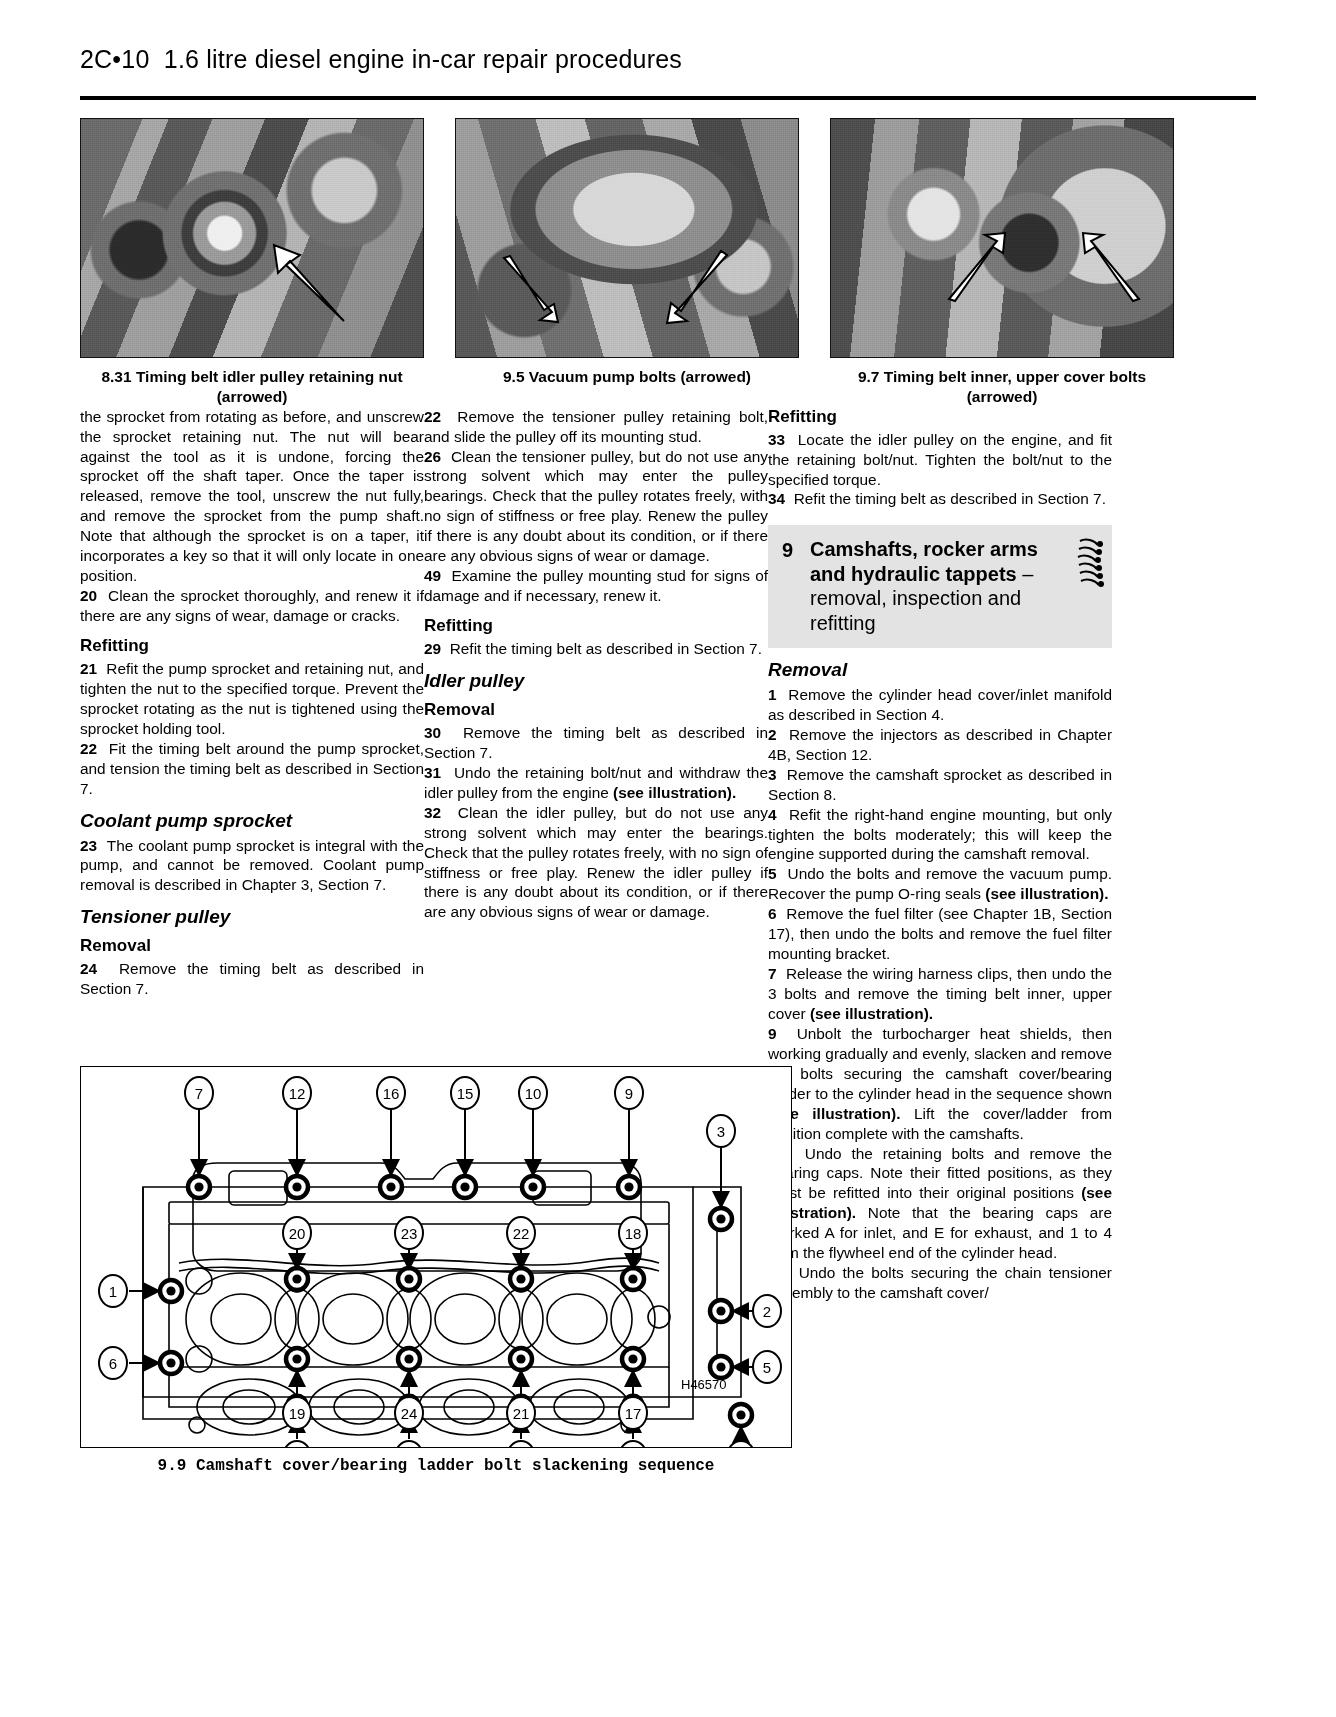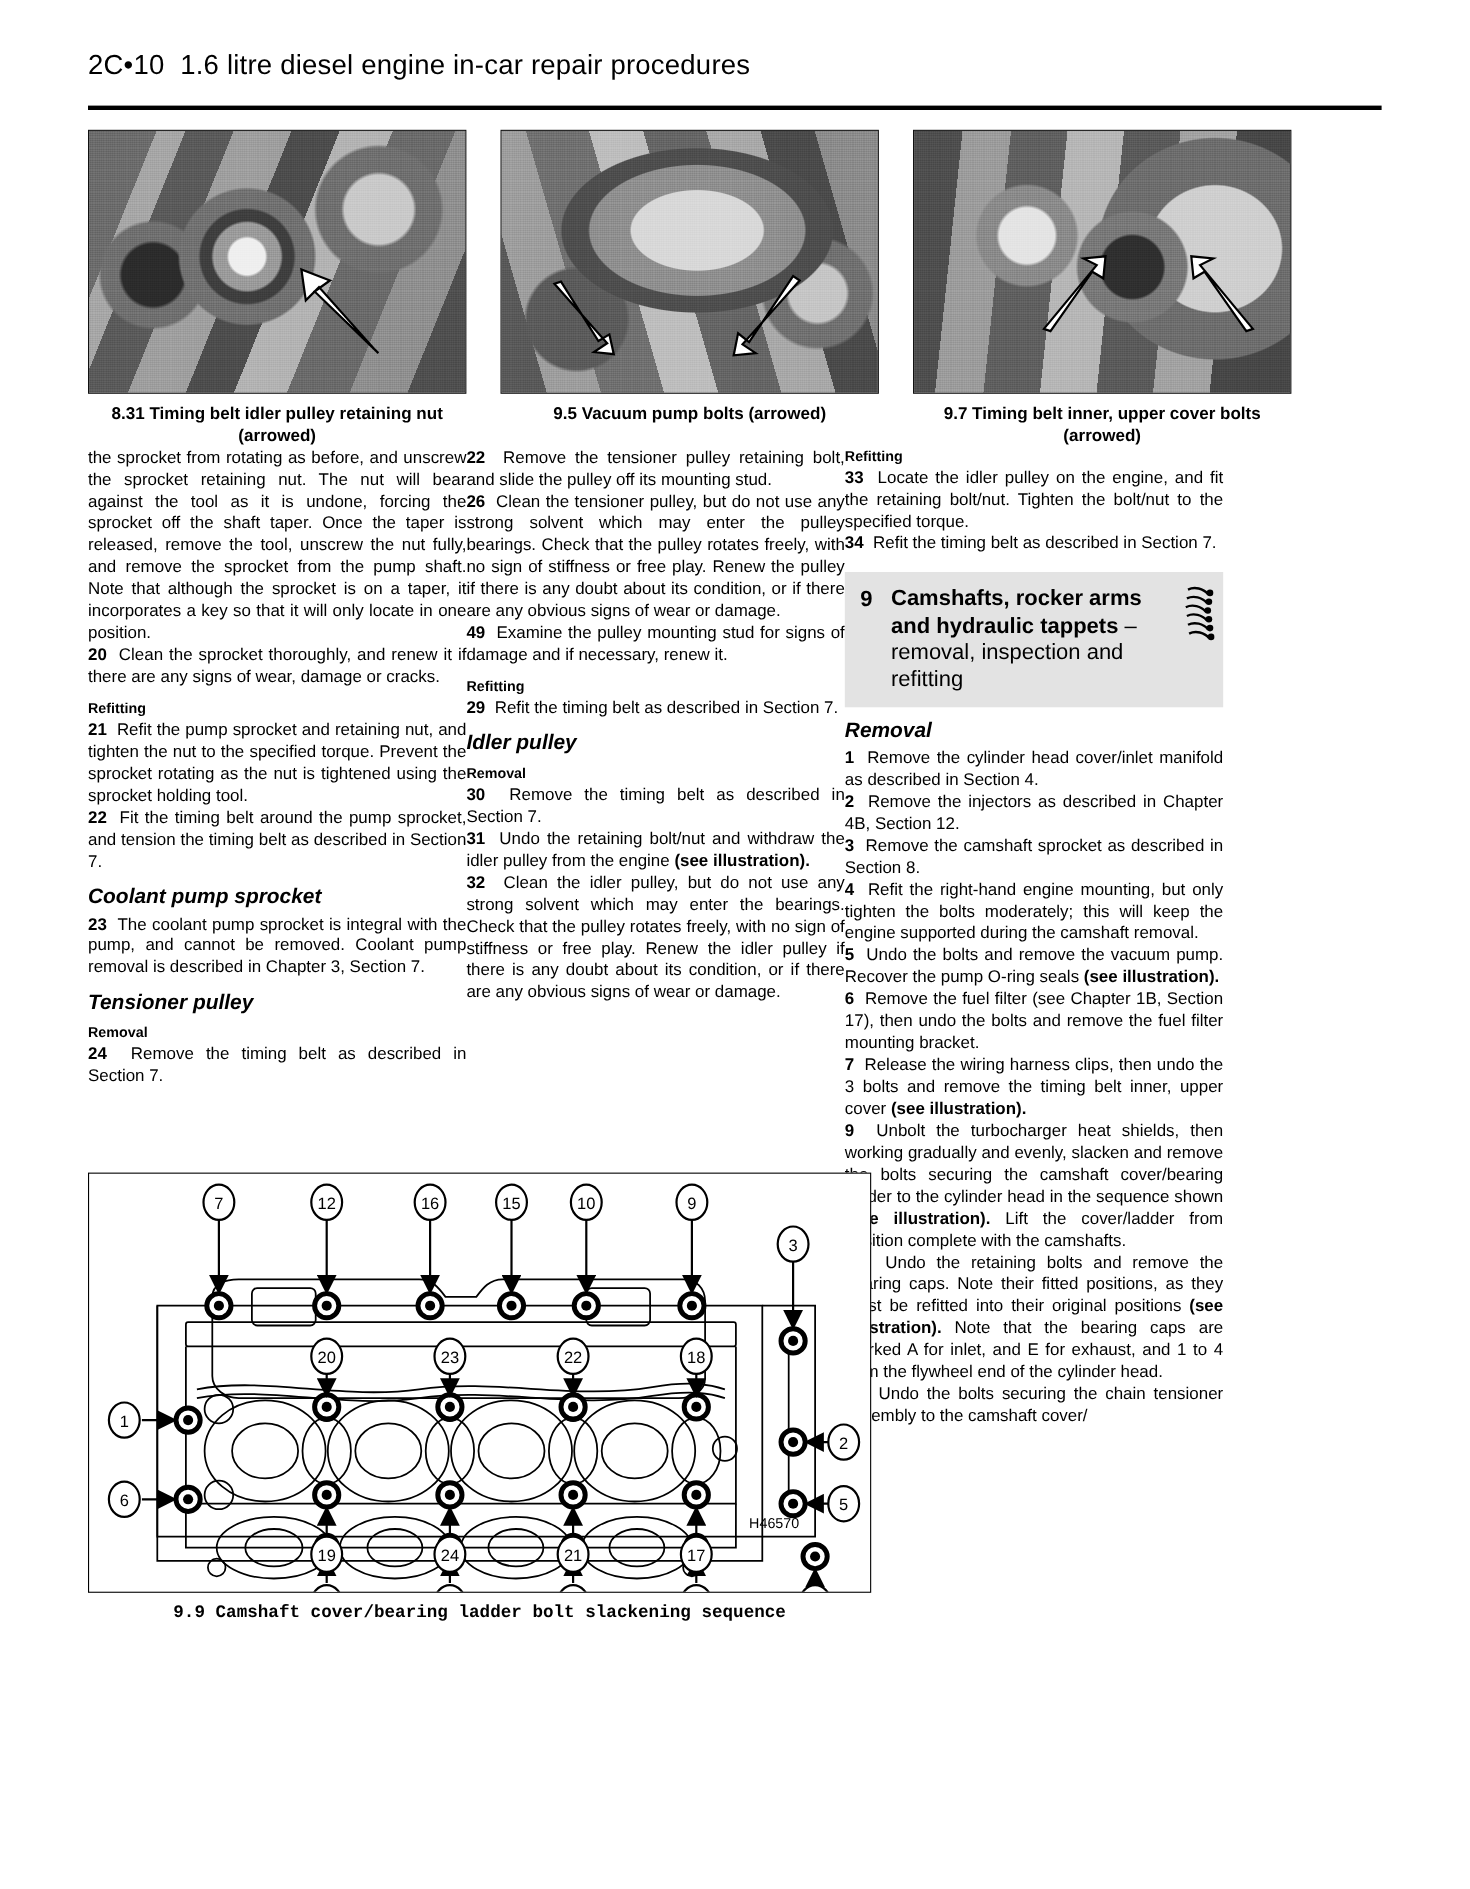--- a/index.html
+++ b/index.html
@@ -98,21 +98,21 @@
   .col p .num { font-weight:bold; }
   .col p .bold { font-weight:bold; }
   h3.sub {
     font-size:19px;
     font-weight:bold;
     font-style:italic;
     margin-top:11px !important;
     margin-bottom:4px !important;
   }
   h4.sub2 {
-    font-size:13px;
+    font-size:17px;
     font-weight:bold;
     margin-top:10px !important;
     margin-bottom:3px !important;
   }
   h4.sub2.tight { margin-top:8px !important; }
 
   
   .section-box {
     background:#e3e3e3;
     margin-top:16px;

